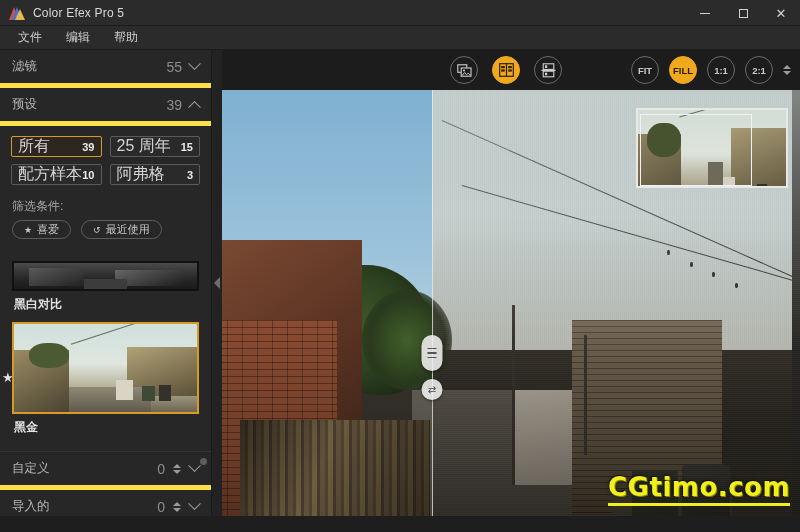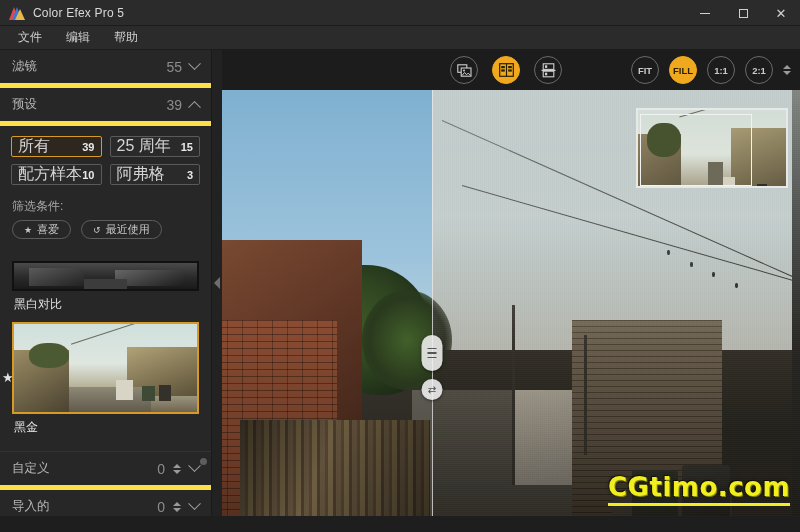--- a/index.html
+++ b/index.html
@@ -128,21 +128,21 @@
   .pills { display: flex; gap: 10px; padding: 0 12px 10px 12px; }
   .pill {
     height: 19px; border: 1px solid #5c5c5c; border-radius: 10px;
     display: flex; align-items: center; gap: 5px;
     padding: 0 11px;
     color: #c9c9c9; font-size: 11px;
   }
   .pill .ico { font-size: 9px; color: #c9c9c9; }
 
   
-  .preset-list { padding: 12px 0 6px 0; }
+  .preset-list { padding: 12px 0 6px 0; font-weight: bold; }
   .preset-row { position: relative; padding: 0 12px; }
   .preset-thumb {
     width: 100%; height: 92px;
     border: 2px solid transparent;
     background: #111;
     position: relative; overflow: hidden;
   }
   .preset-row.selected .preset-thumb { border-color: #d79a27; }
   .preset-name {
     color: #e2e2e2; font-size: 12px;

